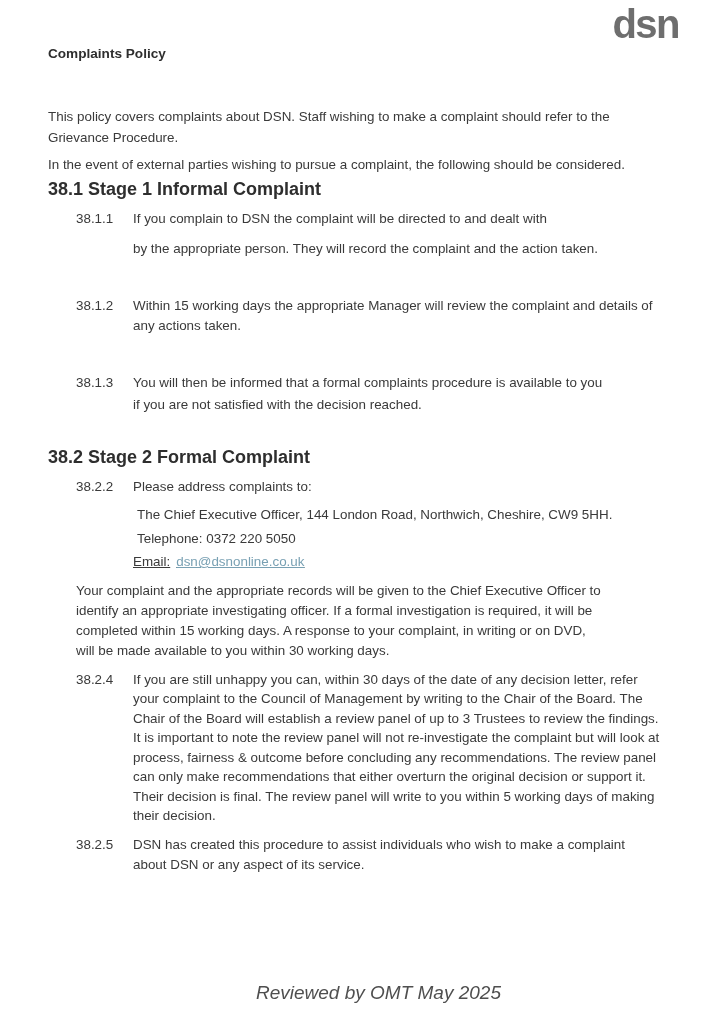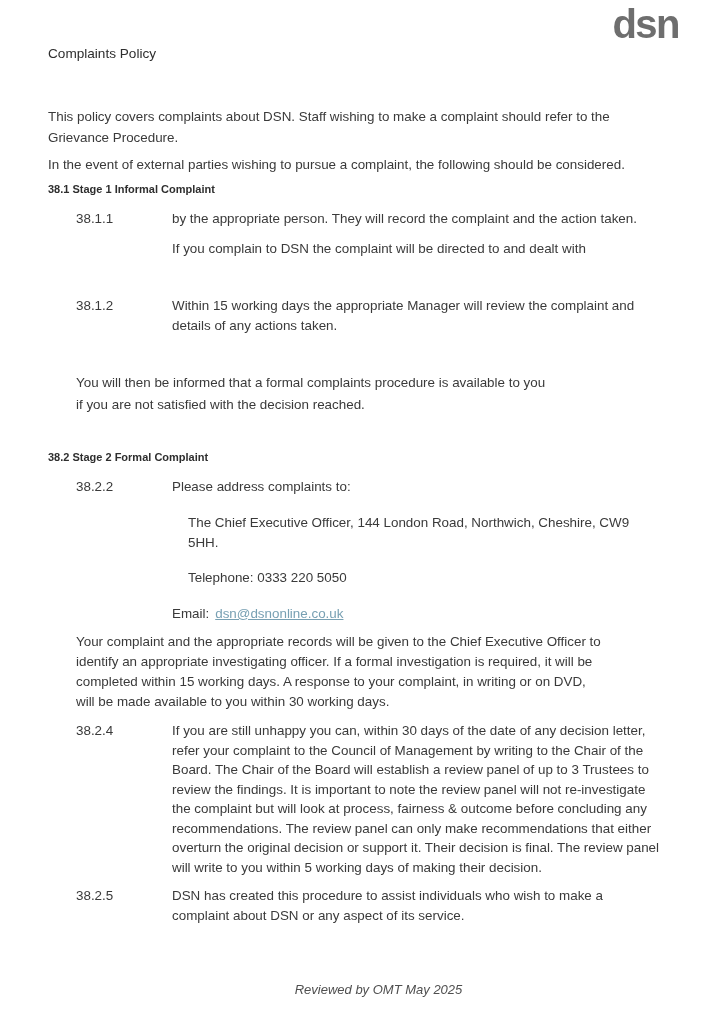--- a/index.html
+++ b/index.html
@@ -7,99 +7,100 @@
   }
   html,body{margin:0;padding:0;background:#e9e9e9;}
   .page{
     position:relative; width:709px; height:1024px; margin:0 auto;
     background:#ffffff; box-sizing:border-box;
     padding:46px 48px 0 48px; overflow:hidden;
     font-family:"Liberation Sans", sans-serif;
     color:var(--text); font-size:13.4px;
   }
   .doc-title{
-    font-weight:normal; color:var(--heading); font-size:13.6px;
+    font-weight:bold; color:var(--heading); font-size:13.6px;
     line-height:16px; margin:0 0 44px 0;
   }
   .logo{
     position:absolute; top:4px; right:30px;
     font-weight:700; font-size:40px; line-height:1;
     letter-spacing:-1.5px; color:var(--logo);
   }
   .intro-para{ margin:0 0 6px 0; line-height:21px; max-width:615px; }
   .intro-para.last{ margin-bottom:6px; }
   .section-heading{
-    font-weight:bold; color:var(--heading); font-size:11px;
+    font-weight:bold; color:var(--heading); font-size:18px;
     line-height:16px; margin:6px 0 12px 0;
   }
-  .item{ display:flex; margin:0 0 9px 28px;gap:39px; }
+  .item{ display:flex; margin:0 0 9px 28px; }
   .item .num{ width:57px; flex-shrink:0; line-height:20px; }
   .item .body{ flex:1; max-width:528px; }
   .item .para{ margin:0; line-height:20px; }
   .item .para + .para{ margin-top:10px; }
   .item.wide-paras .para + .para{ margin-top:2px; }
   .item.gap-lg{ margin-bottom:37px; }
   .item.gap-md{ margin-bottom:34px; }
   .item .para.dense{ line-height:19.5px; }
   .address{ margin-top:8px; line-height:19.5px; }
-  .address .addr-line{ margin:16px; }
-  .email-line{ margin:0; }
+  .address .addr-line{ margin:4px; }
+  .email-line{ margin:0;text-decoration:underline; }
   .email-link{ color:var(--link); text-decoration:underline; cursor:pointer; }
   .email-label{ margin-right:6px; }
   .footer-note{
     position:absolute; top:982px; left:48px; right:0;
-    text-align:center; font-style:italic; font-size:13px;
+    text-align:center; font-style:italic; font-size:19px;
     color:var(--footer);
   }
 </style>
 </head>
 <body>
 
 <div class="page">
 
   <div class="doc-title">Complaints Policy</div>
   <div class="logo">dsn</div>
 
   <p class="intro-para">This policy covers complaints about DSN. Staff wishing to make a complaint should refer to the Grievance Procedure.</p>
   <p class="intro-para last">In the event of external parties wishing to pursue a complaint, the following should be considered.</p>
 
   <h2 class="section-heading">38.1 Stage 1 Informal Complaint</h2>
 
   <div class="item gap-lg">
     <div class="num">38.1.1</div>
     <div class="body">
+      <p class="para">If you complain to DSN the complaint will be directed to and dealt with</p>
       <p class="para">by the appropriate person. They will record the complaint and the action taken.</p>
-      <p class="para">If you complain to DSN the complaint will be directed to and dealt with</p>
     </div>
   </div>
 
   <div class="item gap-lg">
     <div class="num">38.1.2</div>
     <div class="body">
       <p class="para">Within 15 working days the appropriate Manager will review the complaint and details of any actions taken.</p>
     </div>
   </div>
 
   <div class="item wide-paras gap-md">
+    <div class="num">38.1.3</div>
     <div class="body">
       <p class="para">You will then be informed that a formal complaints procedure is available to you</p>
       <p class="para">if you are not satisfied with the decision reached.</p>
     </div>
   </div>
 
   <h2 class="section-heading">38.2 Stage 2 Formal Complaint</h2>
 
 
   <div class="item">
     <div class="num">38.2.2</div>
     <div class="body">
       <p class="para">Please address complaints to:</p>
       <div class="address">
         <p class="addr-line">The Chief Executive Officer, 144 London Road, Northwich, Cheshire, CW9 5HH.</p>
-        <p class="addr-line">Telephone: 0333 220 5050</p>
+        <p class="addr-line">Telephone: 0372 220 5050</p>
         <p class="email-line"><span class="email-label">Email:</span><a class="email-link">dsn@dsnonline.co.uk</a></p>
       </div>
     </div>
   </div>
 
   <div class="item">
     <div class="body">
       <p class="para">Your complaint and the appropriate records will be given to the Chief Executive Officer to identify an appropriate investigating officer. If a formal investigation is required, it will be completed within 15 working days. A response to your complaint, in writing or on DVD, will be made available to you within 30 working days.</p>
     </div>
   </div>

